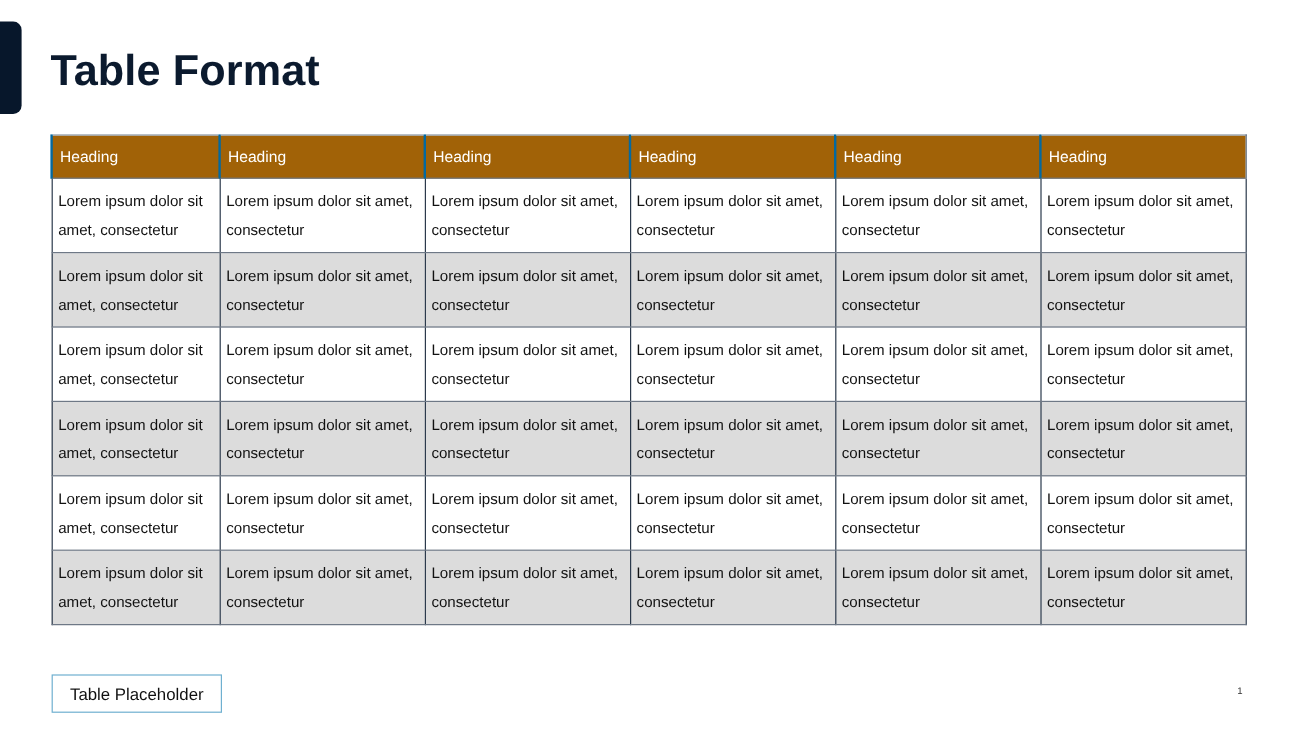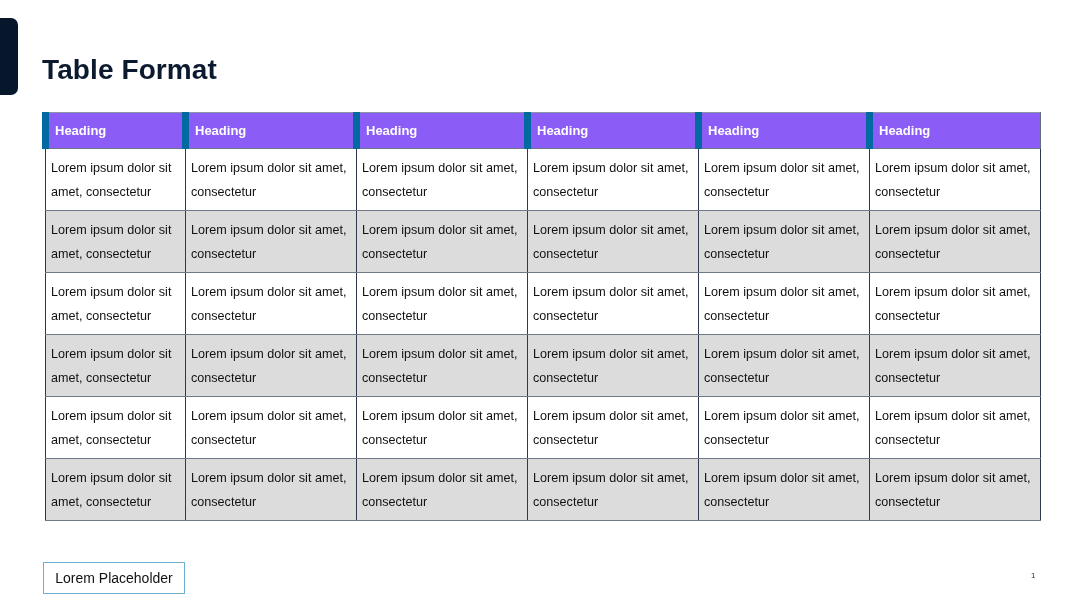--- a/index.html
+++ b/index.html
@@ -3,33 +3,33 @@
   <meta charset="utf-8">
   <style>
     * { margin: 0; padding: 0; box-sizing: border-box; }
     html, body { width: 1080px; height: 608px; background: #ffffff; overflow: hidden; }
     body { position: relative; font-family: "Liberation Sans", sans-serif; color: #000; }
     .accent-tab {
       position: absolute; left: -10px; top: 18px; width: 28px; height: 77px;
       background: #07172b; border-radius: 7px;
     }
     .title {
-      position: absolute; left: 42px; top: 54px;
-      font-size: 28px; font-weight: bold; color: #0b1a2e; letter-spacing: 0.1px;
+      position: absolute; left: 42px; top: 38px;
+      font-size: 36px; font-weight: bold; color: #0b1a2e; letter-spacing: 0.1px;
     }
     table.grid {
       position: absolute; left: 42px; top: 112px; width: 996px;
       border-collapse: collapse; table-layout: fixed;
     }
     table.grid col.c0 { width: 140px; }
     table.grid col.cn { width: 171px; }
     table.grid th {
-      height: 36px; background: #8b5cf6; color: #ffffff; text-align: left;
-      font-size: 13px; font-weight: bold; padding: 0 6px; vertical-align: middle;
-      border-left: 7px solid #0369a1; border-right: 1px solid #5f6d7d;
+      height: 36px; background: #a16207; color: #ffffff; text-align: left;
+      font-size: 13px; font-weight: normal; padding: 0 6px; vertical-align: middle;
+      border-left: 2px solid #0369a1; border-right: 1px solid #5f6d7d;
       border-top: 1px solid #8a96a3;
     }
     table.grid td {
       height: 62px; padding: 0 5px; font-size: 12.6px; line-height: 24px;
       vertical-align: middle; color: #111;
       border: 1px solid #6e7886;
       border-left: 1px solid #2c3a4c; border-right: 1px solid #2c3a4c;
     }
     table.grid tr.row-even td { background: #ffffff; }
     table.grid tr.row-odd td { background: #dcdcdc; }
@@ -113,15 +113,15 @@
       <td>Lorem ipsum dolor sit amet, consectetur</td>
       <td>Lorem ipsum dolor sit amet, consectetur</td>
       <td>Lorem ipsum dolor sit amet, consectetur</td>
       <td>Lorem ipsum dolor sit amet, consectetur</td>
       <td>Lorem ipsum dolor sit amet, consectetur</td>
       <td>Lorem ipsum dolor sit amet, consectetur</td>
     </tr>
   </tbody>
 </table>
 
-<div class="logo-box">Lorem Placeholder</div>
+<div class="logo-box">Table Placeholder</div>
 
 <div class="page-num">1</div>
 
 </body></html>

